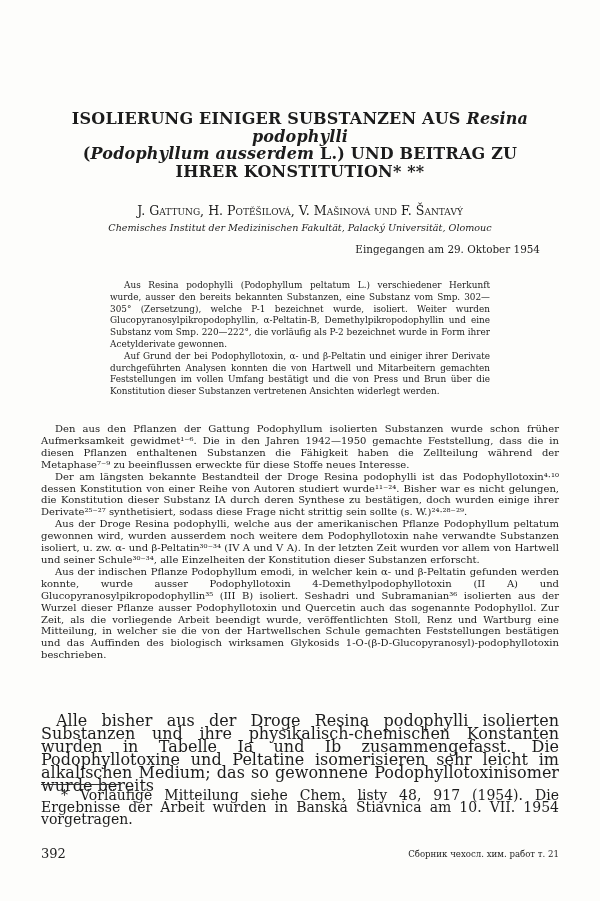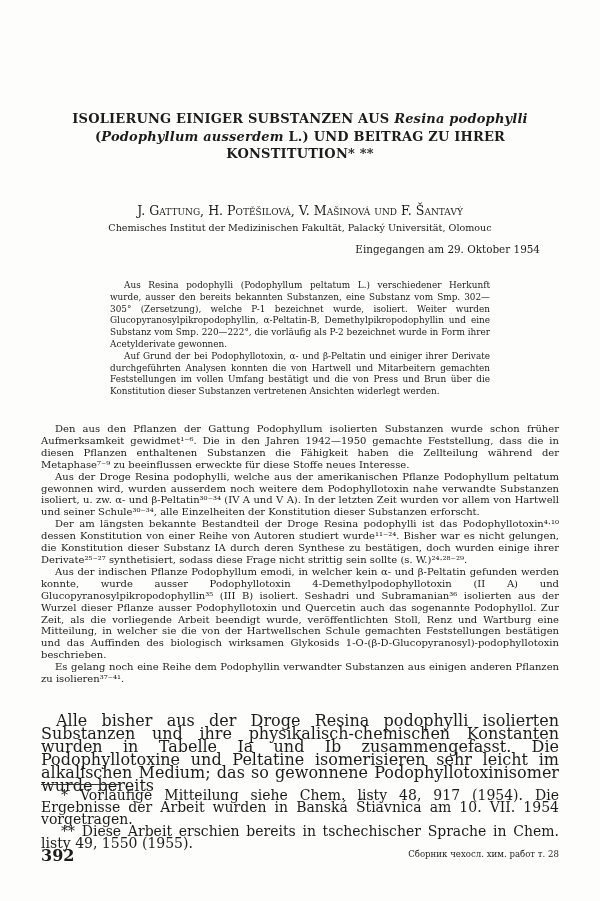--- a/index.html
+++ b/index.html
@@ -3,31 +3,31 @@
 <meta charset="utf-8">
 <style>
   html, body { margin:0; padding:0; }
   body {
     width:600px; height:901px; background:#fdfdfb; overflow:hidden;
     font-family: "DejaVu Serif", "Liberation Serif", serif; color:#1c1c1c;
     position:relative;
   }
   .title {
     position:absolute; left:60px; top:110px; width:480px;
-    text-align:center; font-weight:bold; font-size:13px; line-height:17.5px;
+    text-align:center; font-weight:bold; font-size:16px; line-height:17.5px;
     letter-spacing:0.2px;
   }
   .title i { font-weight:bold; font-style:italic; }
   .authors {
     position:absolute; left:60px; top:203px; width:480px; text-align:center;
     font-size:12.6px; font-variant:small-caps;
   }
   .institute {
     position:absolute; left:60px; top:222px; width:480px; text-align:center;
-    font-size:9.6px; 
+    font-size:9.6px; font-style:italic;
   }
   .received {
     position:absolute; left:60px; top:243px; width:480px; text-align:right;
     font-size:10.4px;
   }
   .abstract {
     position:absolute; left:110px; top:255px; width:380px;
     font-size:8.9px; line-height:11.8px; text-align:justify;margin-top:25px;
   }
   .abstract p, .body p { margin:0; text-indent:14px; }
@@ -42,21 +42,21 @@
   .large p { margin:0; text-indent:15px; }
   .fn-rule {
     position:absolute; left:41px; top:784px; width:80px; border-top:1px solid #333;
   }
   .footnotes {
     position:absolute; left:41px; top:789px; width:518px;
     font-size:14px; line-height:12px; text-align:justify;
   }
   .footnotes p { margin:0; text-indent:20px; }
   .folio {
-    position:absolute; left:41px; top:846px; font-size:16px; font-weight:bold;
+    position:absolute; left:41px; top:846px; font-size:13px; font-weight:normal;
   }
   .running {
     position:absolute; right:41px; top:849px; font-size:8.6px;
   }
 </style>
 </head>
 <body>
 
 <div class="title">
   <span>ISOLIERUNG EINIGER SUBSTANZEN AUS </span><i>Resina podophylli</i><br>
@@ -67,30 +67,28 @@
 <div class="institute">Chemisches Institut der Medizinischen Fakultät, Palacký Universität, Olomouc</div>
 <div class="received">Eingegangen am 29. Oktober 1954</div>
 
 <div class="abstract">
   <p>Aus Resina podophylli (Podophyllum peltatum L.) verschiedener Herkunft wurde, ausser den bereits bekannten Substanzen, eine Substanz vom Smp. 302—305° (Zersetzung), welche P-1 bezeichnet wurde, isoliert. Weiter wurden Glucopyranosylpikropodophyllin, α-Peltatin-B, Demethylpikropodophyllin und eine Substanz vom Smp. 220—222°, die vorläufig als P-2 bezeichnet wurde in Form ihrer Acetylderivate gewonnen.</p>
   <p>Auf Grund der bei Podophyllotoxin, α- und β-Peltatin und einiger ihrer Derivate durchgeführten Analysen konnten die von Hartwell und Mitarbeitern gemachten Feststellungen im vollen Umfang bestätigt und die von Press und Brun über die Konstitution dieser Substanzen vertretenen Ansichten widerlegt werden.</p>
 </div>
 
 <div class="body">
   <p>Den aus den Pflanzen der Gattung Podophyllum isolierten Substanzen wurde schon früher Aufmerksamkeit gewidmet¹⁻⁶. Die in den Jahren 1942—1950 gemachte Feststellung, dass die in diesen Pflanzen enthaltenen Substanzen die Fähigkeit haben die Zellteilung während der Metaphase⁷⁻⁹ zu beeinflussen erweckte für diese Stoffe neues Interesse.</p>
+  <p>Der am längsten bekannte Bestandteil der Droge Resina podophylli ist das Podophyllotoxin⁴·¹⁰ dessen Konstitution von einer Reihe von Autoren studiert wurde¹¹⁻²⁴. Bisher war es nicht gelungen, die Konstitution dieser Substanz IA durch deren Synthese zu bestätigen, doch wurden einige ihrer Derivate²⁵⁻²⁷ synthetisiert, sodass diese Frage nicht strittig sein sollte (s. W.)²⁴·²⁸⁻²⁹.</p>
   <p>Aus der Droge Resina podophylli, welche aus der amerikanischen Pflanze Podophyllum peltatum gewonnen wird, wurden ausserdem noch weitere dem Podophyllotoxin nahe verwandte Substanzen isoliert, u. zw. α- und β-Peltatin³⁰⁻³⁴ (IV A und V A). In der letzten Zeit wurden vor allem von Hartwell und seiner Schule³⁰⁻³⁴, alle Einzelheiten der Konstitution dieser Substanzen erforscht.</p>
-  <p>Der am längsten bekannte Bestandteil der Droge Resina podophylli ist das Podophyllotoxin⁴·¹⁰ dessen Konstitution von einer Reihe von Autoren studiert wurde¹¹⁻²⁴. Bisher war es nicht gelungen, die Konstitution dieser Substanz IA durch deren Synthese zu bestätigen, doch wurden einige ihrer Derivate²⁵⁻²⁷ synthetisiert, sodass diese Frage nicht strittig sein sollte (s. W.)²⁴·²⁸⁻²⁹.</p>
   <p>Aus der indischen Pflanze Podophyllum emodi, in welcher kein α- und β-Peltatin gefunden werden konnte, wurde ausser Podophyllotoxin 4-Demethylpodophyllotoxin (II A) und Glucopyranosylpikropodophyllin³⁵ (III B) isoliert. Seshadri und Subramanian³⁶ isolierten aus der Wurzel dieser Pflanze ausser Podophyllotoxin und Quercetin auch das sogenannte Podophyllol. Zur Zeit, als die vorliegende Arbeit beendigt wurde, veröffentlichten Stoll, Renz und Wartburg eine Mitteilung, in welcher sie die von der Hartwellschen Schule gemachten Feststellungen bestätigen und das Auffinden des biologisch wirksamen Glykosids 1-O-(β-D-Glucopyranosyl)-podophyllotoxin beschrieben.</p>
-  <p>Es gelang noch eine Reihe dem Podophyllin verwandter Substanzen aus einigen anderen Pflanzen zu isolieren³⁷⁻⁴¹.</p>
 </div>
 
 <div class="large">
   <p>Alle bisher aus der Droge Resina podophylli isolierten Substanzen und ihre physikalisch-chemischen Konstanten wurden in Tabelle Ia und Ib zusammengefasst. Die Podophyllotoxine und Peltatine isomerisieren sehr leicht im alkalischen Medium; das so gewonnene Podophyllotoxinisomer wurde bereits</p>
 </div>
 
 <div class="fn-rule"></div>
 <div class="footnotes">
   <p>* Vorläufige Mitteilung siehe Chem. listy 48, 917 (1954). Die Ergebnisse der Arbeit wurden in Banská Štiavnica am 10. VII. 1954 vorgetragen.</p>
-  <p>** Diese Arbeit erschien bereits in tschechischer Sprache in Chem. listy 49, 1550 (1955).</p>
 </div>
 
 <div class="folio">392</div>
-<div class="running">Сборник чехосл. хим. работ т. 28</div>
+<div class="running">Сборник чехосл. хим. работ т. 21</div>
 
 </body></html>

